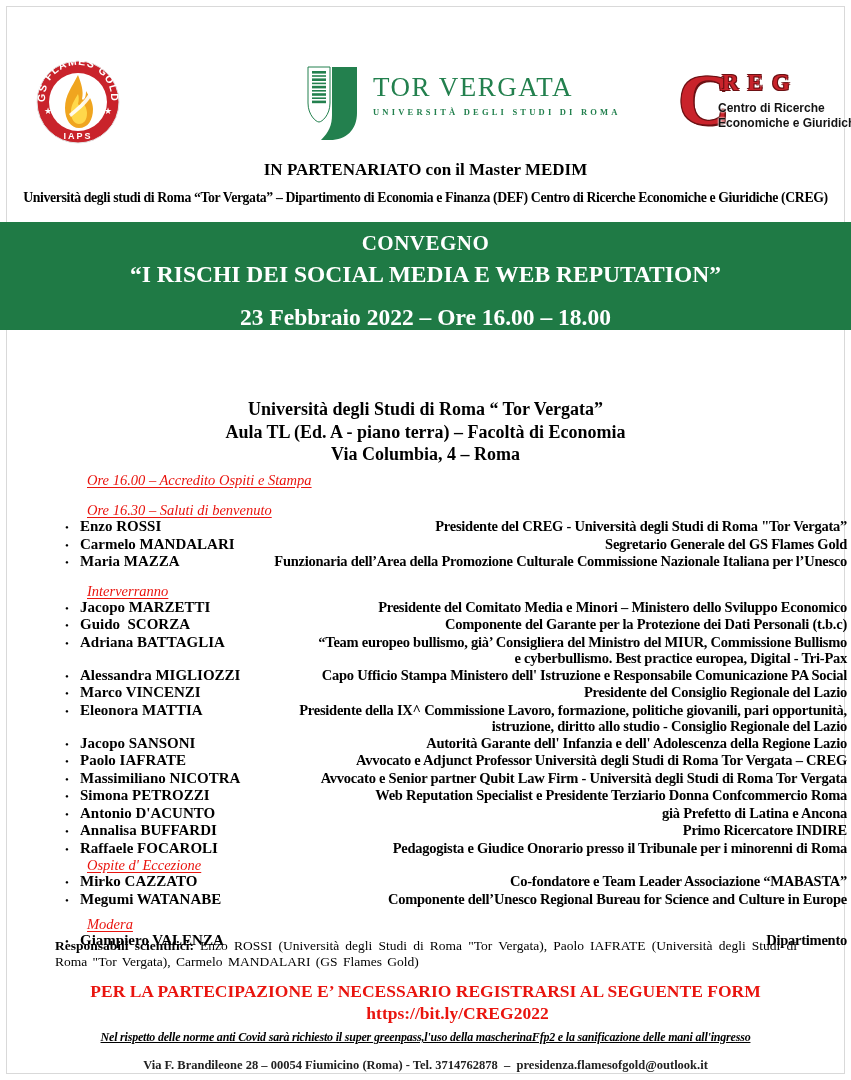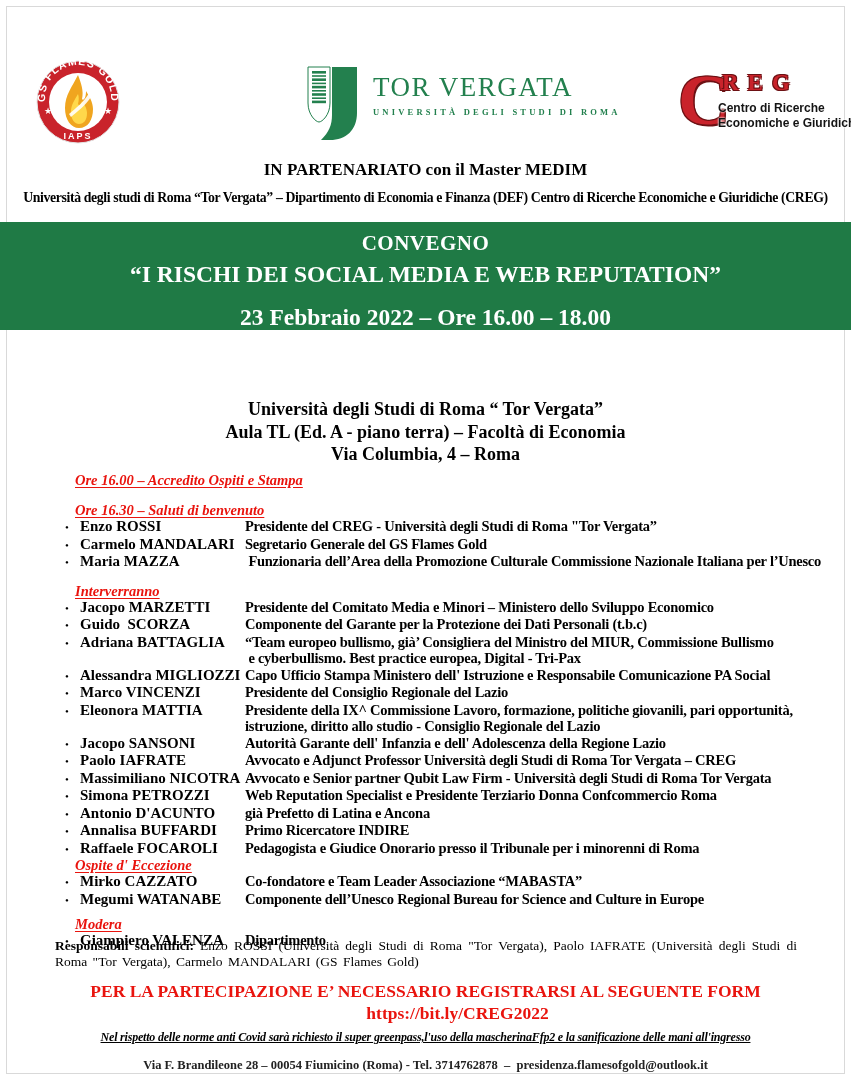--- a/index.html
+++ b/index.html
@@ -54,31 +54,31 @@
   .banner-2{margin-top:5px;font-size:23.5px;font-weight:bold;}
   .banner-3{margin-top:16px;font-size:23.5px;font-weight:bold;}
 
   
   .venue{position:absolute;top:398px;left:0;width:851px;text-align:center;
     font-size:18px;font-weight:bold;line-height:22.5px;}
 
   
   .schedule{position:absolute;left:65px;top:472px;width:782px;}
   .sec-heading{
-    color:var(--accent-red,#e9140e);font-weight:bold;font-style:italic;
+    color:var(--accent-red,#e9140e);font-weight:normal;font-style:italic;
     font-size:14.5px;line-height:16px;text-decoration:underline;
-    text-underline-offset:2px;margin-left:10px;white-space:pre-wrap;}
+    text-underline-offset:2px;margin-left:22px;white-space:pre-wrap;}
   .sec{margin:0;}
   .sec.mt14{margin-top:14px;}
   .sec.mt12{margin-top:12px;}
   .sec.mt8{margin-top:8px;}
   .row{display:flex;align-items:flex-start;line-height:16.5px;}
   .bullet{width:15px;font-size:11px;flex:none;text-align:left;padding-top:1px;}
   .p-name{width:165px;flex:none;font-weight:bold;font-size:15px;white-space:pre-wrap;}
-  .p-role{flex:1;font-weight:bold;font-size:14.5px;letter-spacing:-0.25px;white-space:pre-wrap;}
+  .p-role{flex:1;font-weight:bold;font-size:14.5px;letter-spacing:-0.25px;white-space:pre-wrap;text-align:right;}
 
   
   .credits{position:absolute;left:55px;top:938px;width:742px;font-size:13.5px;
     text-align:justify;line-height:16px;word-spacing:2px;}
   .credits b{font-weight:bold;}
 
   
   .reg-1{position:absolute;top:981px;left:0;width:851px;text-align:center;
     color:var(--accent-red,#e9140e);font-size:17.5px;font-weight:bold;}
   .reg-2{position:absolute;top:1003px;left:0;width:851px;text-align:center;

